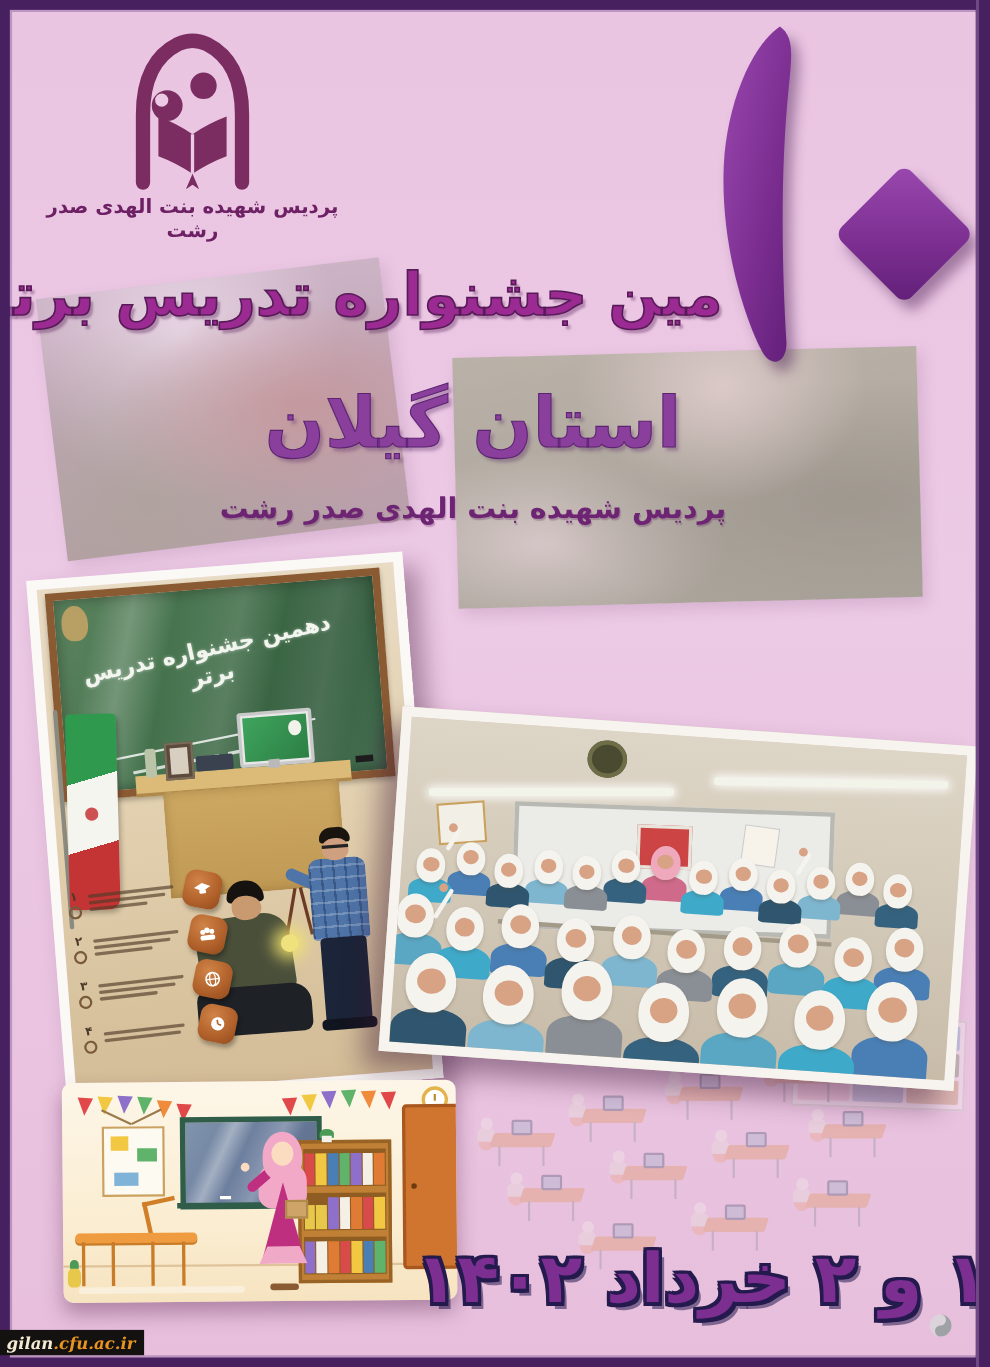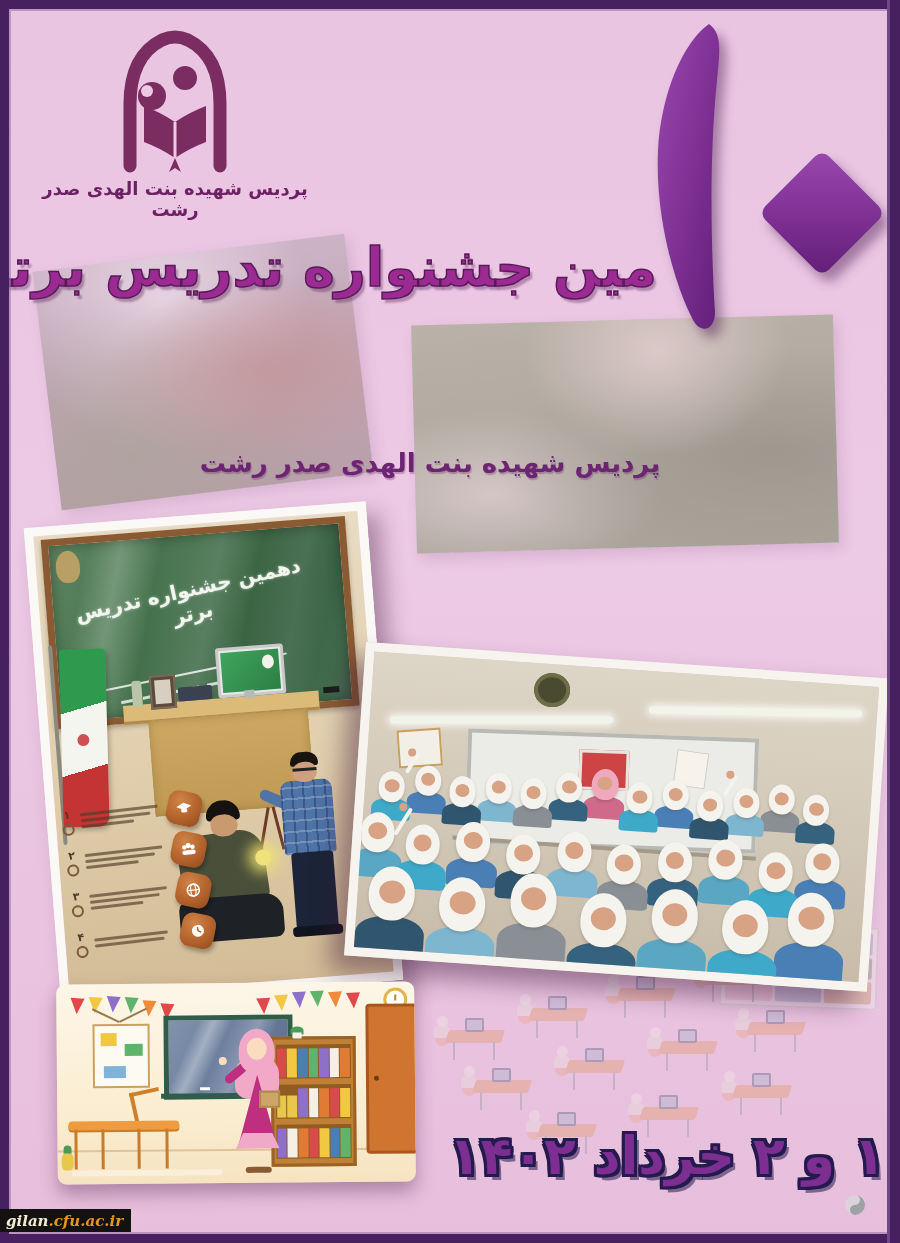--- a/index.html
+++ b/index.html
@@ -202,22 +202,22 @@
   .lab-unit{position:absolute;}
   .lu-top{position:absolute;left:0;top:14px;width:56px;height:13px;background:#e0965a;transform:skewX(-18deg);border-radius:2px;}
   .lu-leg{position:absolute;top:26px;width:2px;height:18px;background:#8a8f95;}
   .lu-lap{position:absolute;left:18px;top:2px;width:19px;height:14px;background:#42506b;border-radius:2px;}
   .lu-lap i{position:absolute;inset:2px;background:#9fb4c9;}
   .lu-chair{position:absolute;left:-12px;top:16px;width:14px;height:14px;background:#eba47e;border-radius:50%;}
   .lu-person{position:absolute;left:-10px;top:0;width:11px;height:11px;background:#f2f0ea;border-radius:50%;}
   .lu-pbody{position:absolute;left:-13px;top:9px;width:16px;height:13px;background:#e8e5da;border-radius:45% 45% 20% 20%;}
 
   
-  .dates{position:absolute;left:405px;top:1126px;width:480px;z-index:20;direction:rtl;text-align:right;white-space:nowrap;
-    font-size:52px;font-weight:bold;color:#7c2f91;
+  .dates{position:absolute;left:418px;top:1126px;width:480px;z-index:20;direction:rtl;text-align:left;white-space:nowrap;
+    font-size:62px;font-weight:bold;color:#7c2f91;
     text-shadow:
       -3px -3px 0 #241a4e, 3px -3px 0 #241a4e, -3px 3px 0 #241a4e, 3px 3px 0 #241a4e,
       0 -3px 0 #241a4e, 0 3px 0 #241a4e, -3px 0 0 #241a4e, 3px 0 0 #241a4e,
       5px 6px 0 rgba(36,26,78,.55);}
   .urlbar{position:absolute;left:0;top:1209px;height:23px;z-index:70;background:#141210;
     display:flex;align-items:center;padding:0 8px 0 6px;
     font-family:"DejaVu Serif",serif;font-style:italic;font-weight:bold;font-size:15px;}
   .url-white{color:#f3ecd2;}
   .url-orange{color:#e8941f;}
   .swirl{position:absolute;left:842px;top:1192px;width:26px;height:26px;z-index:20;opacity:.8;}
@@ -251,20 +251,21 @@
         <stop offset="0" stop-color="#9a49ae"></stop>
         <stop offset=".55" stop-color="#7d2f92"></stop>
         <stop offset="1" stop-color="#611f78"></stop>
       </linearGradient>
     </defs>
     <path fill="url(#g1)" d="M112 16 C 86 34 64 86 61 142 C 58 206 76 272 95 310 C 103 327 118 323 118 304 C 114 238 112 150 120 72 C 123 42 125 25 112 16 Z"></path>
     <rect x="180" y="160" width="90" height="90" rx="10" fill="url(#g1)" transform="rotate(45 225 205)"></rect>
   </svg>
 
   <div class="fest-title">مین جشنواره تدریس برتر</div>
+  <div class="province">استان گیلان</div>
   <div class="campus-full">پردیس شهیده بنت الهدی صدر رشت</div>
 
   <div class="mini-poster">
     <div class="mp-board">
       <div class="mp-board-emblem"></div>
       <div class="mp-board-title">دهمین جشنواره تدریس برتر</div>
       <div class="mp-board-line"></div>
       <div class="mp-board-sub"></div>
       <div class="mp-eraser"></div>
     </div>

